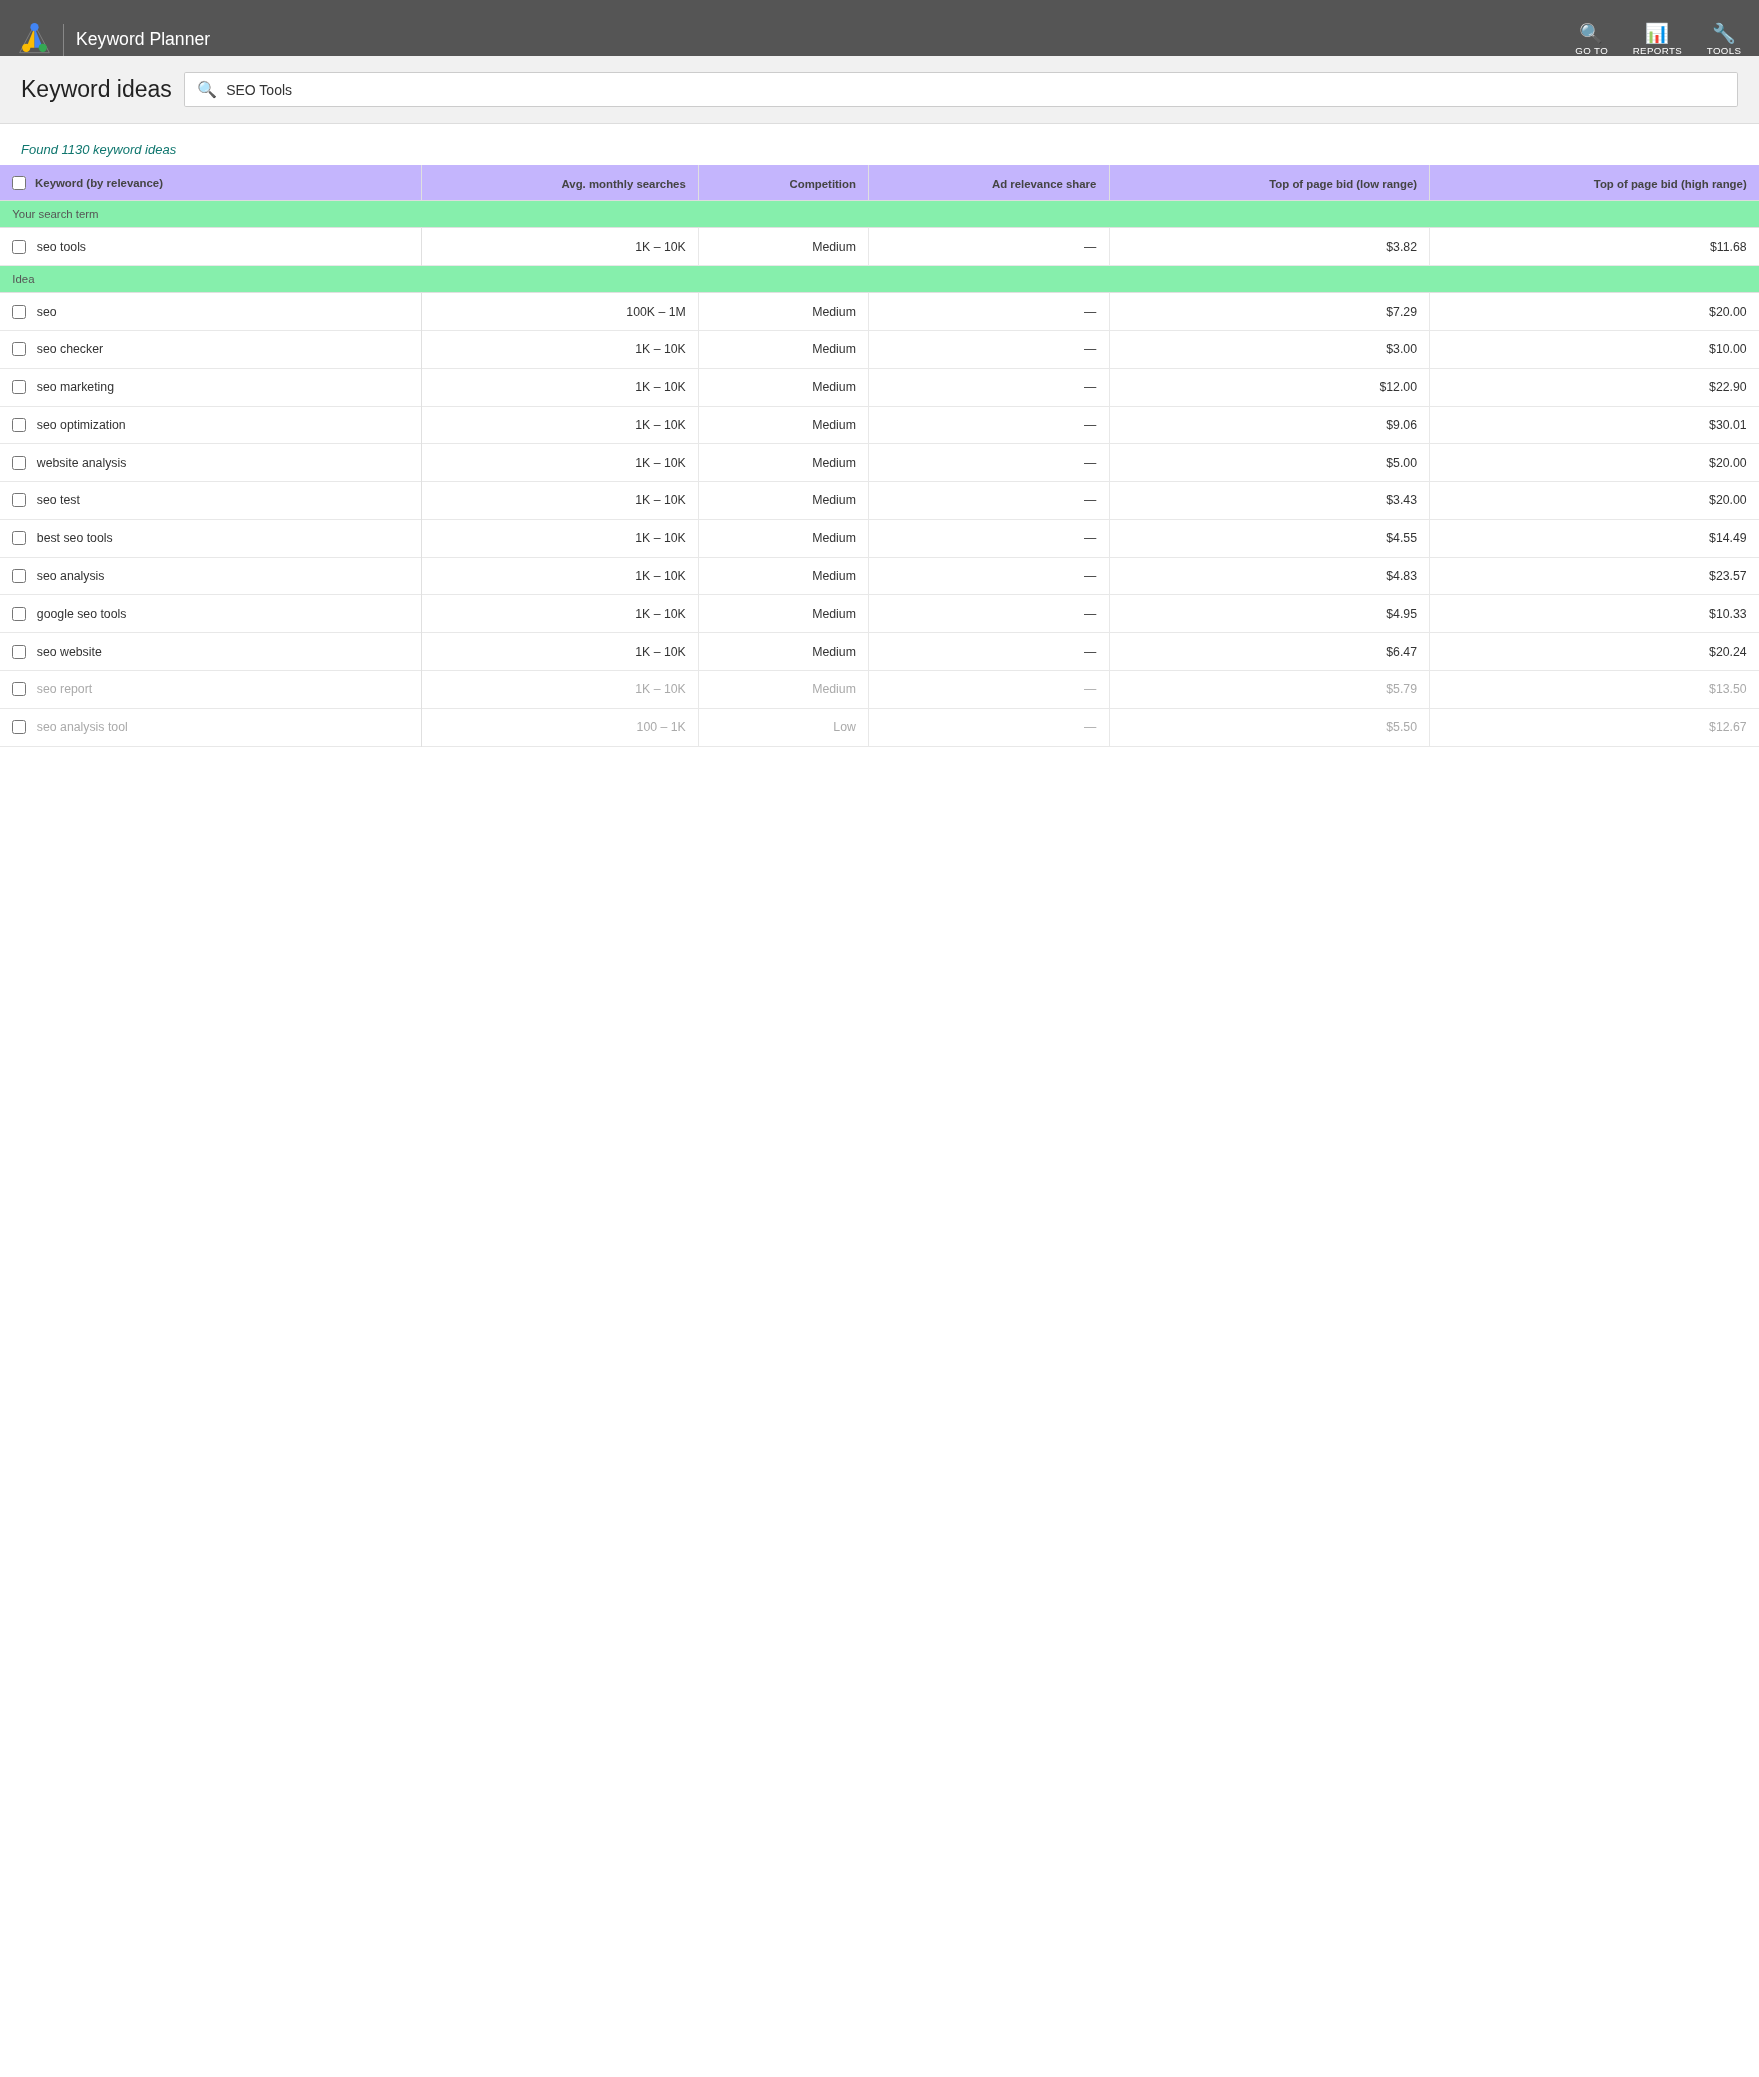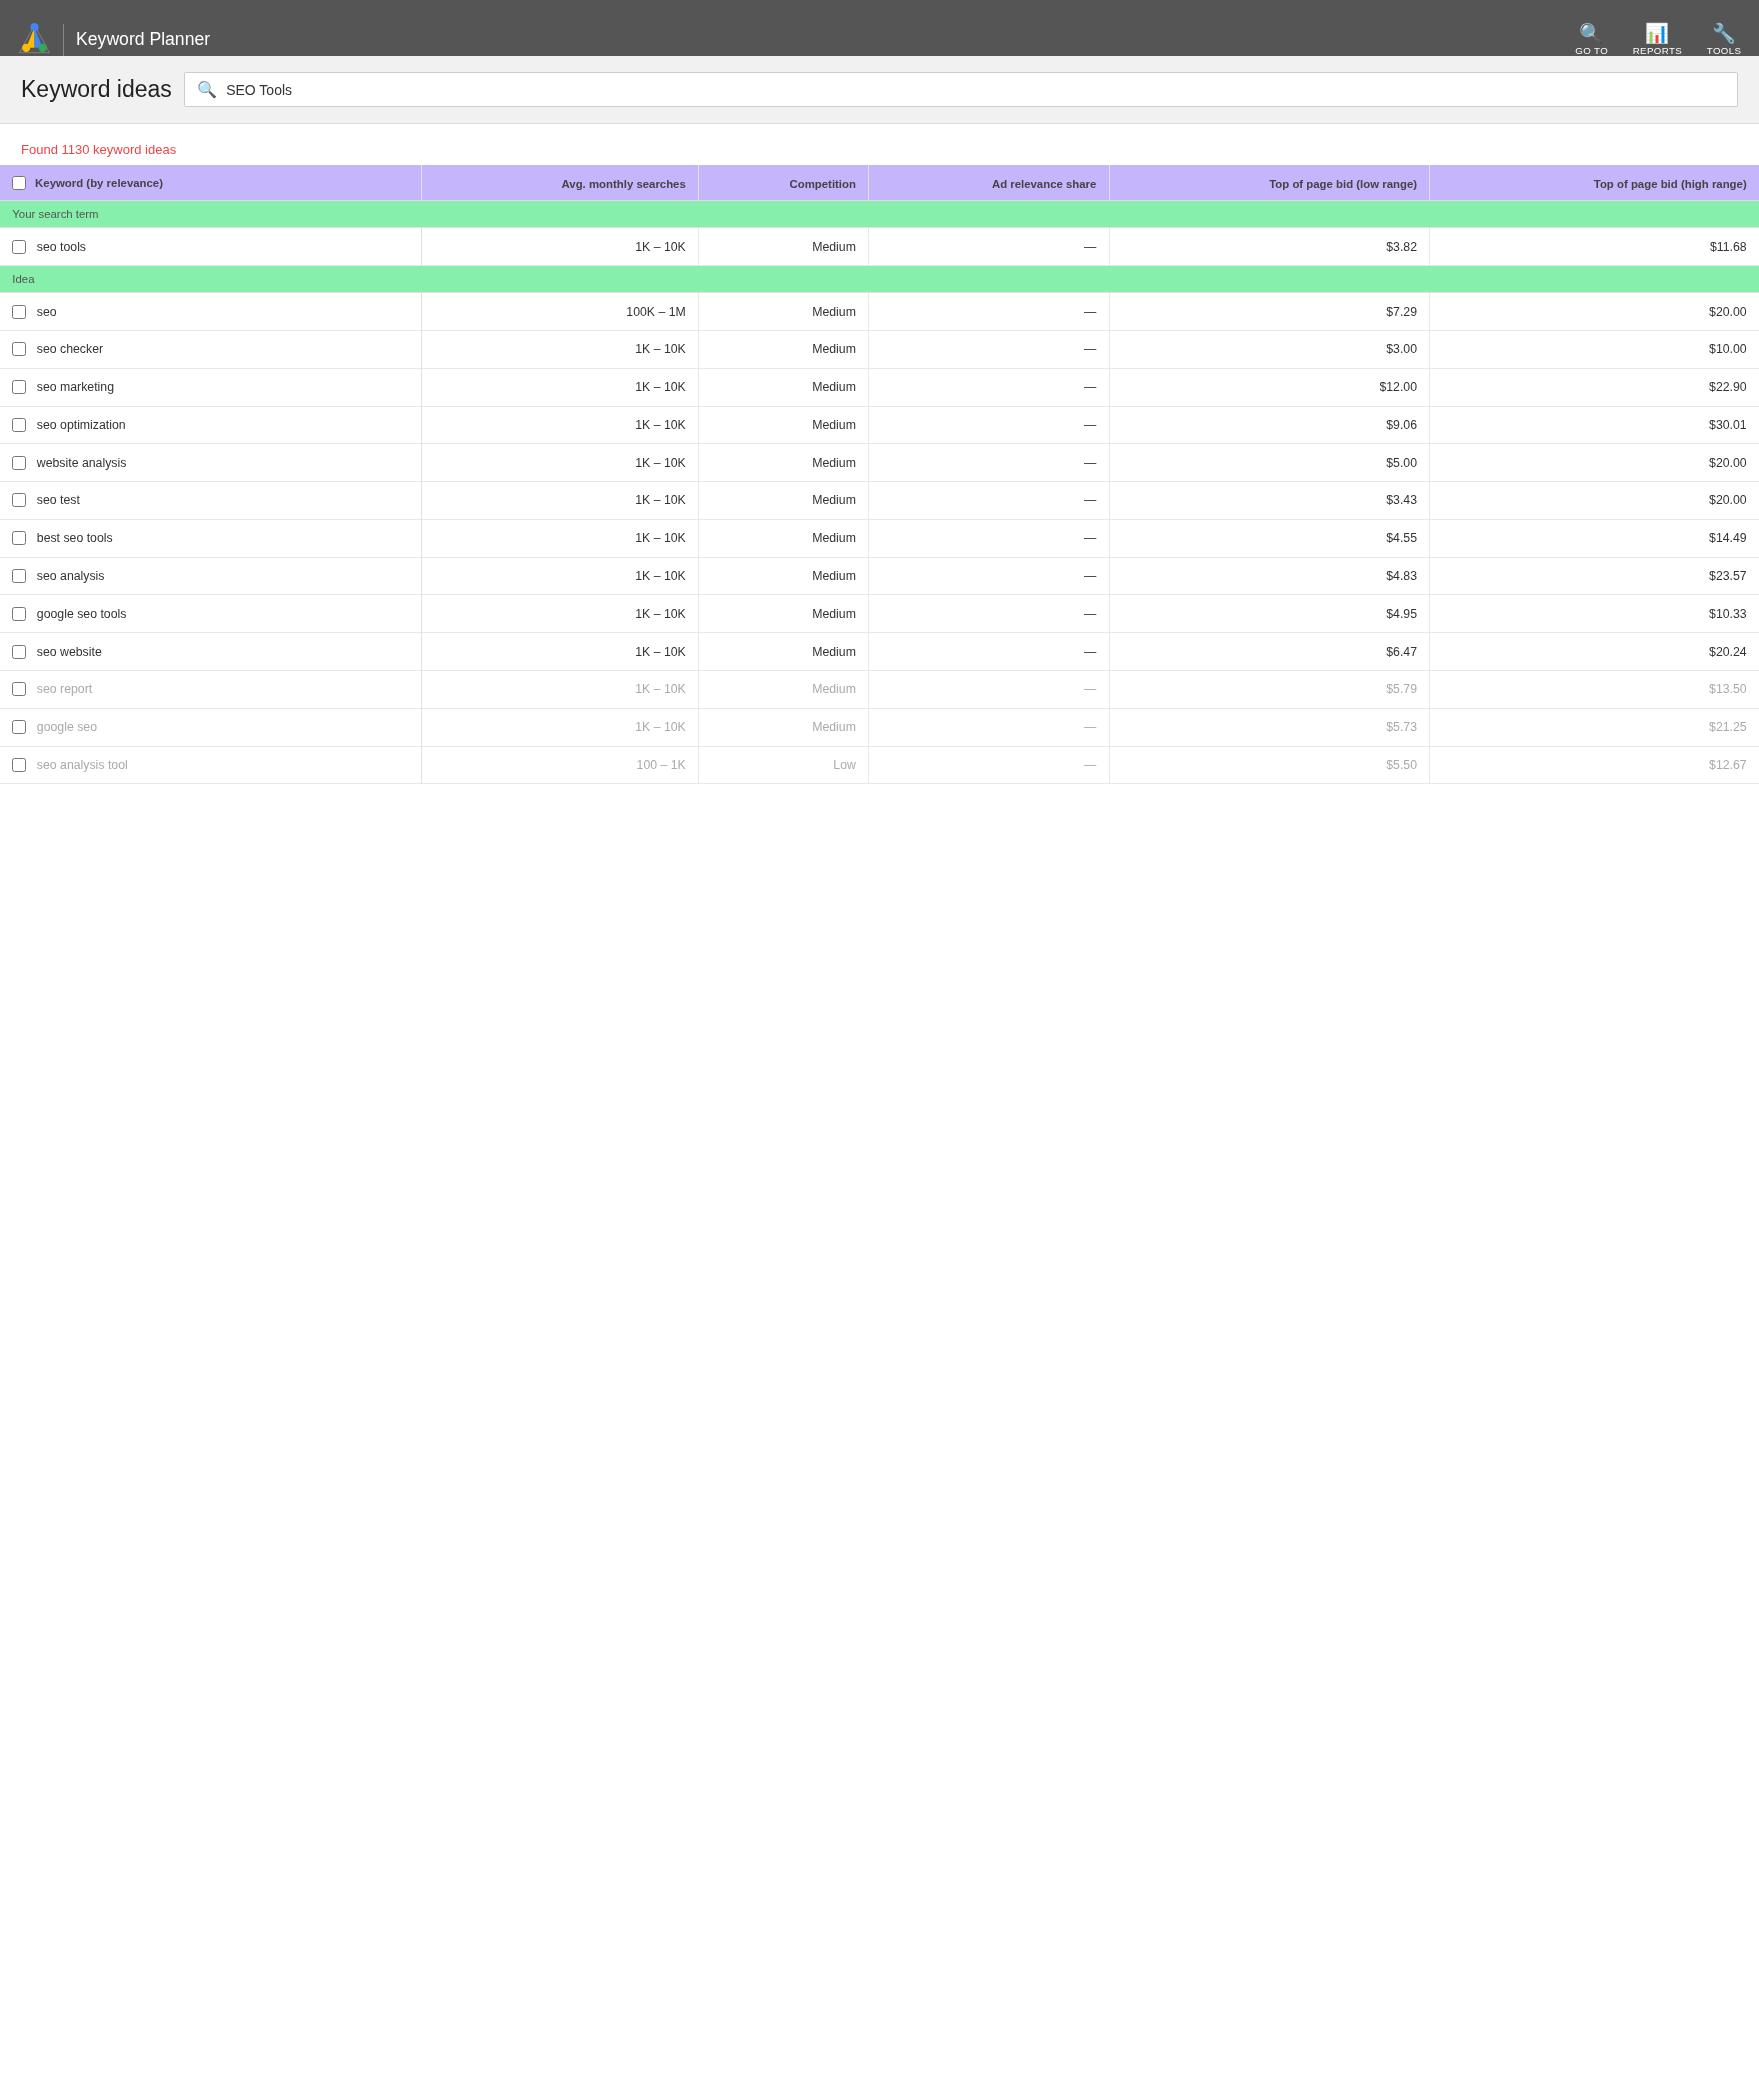--- a/index.html
+++ b/index.html
@@ -91,21 +91,22 @@
       font-size: 14px;
       color: #333;
       background: transparent;
       flex: 1;
     }
 
     
     .results-bar {
       padding: 17.6px 21px 8.8px 21px;
       font-size: 13px;
-      color: #ef4444;
+      color: #0f766e;
+      font-style: italic;
     }
 
     
     .table-wrapper {
       padding: 0 0 35px 0;
       overflow-x: auto;
     }
     table {
       width: 100%;
       border-collapse: collapse;
@@ -415,33 +416,20 @@
           <td>1K – 10K</td>
           <td>Medium</td>
           <td>—</td>
           <td>$5.79</td>
           <td>$13.50</td>
         </tr>
         <tr class="faded">
           <td>
             <div class="checkbox-cell">
               <input type="checkbox" class="row-checkbox" style="">
-              <span class="keyword-text">google seo</span>
-            </div>
-          </td>
-          <td>1K – 10K</td>
-          <td>Medium</td>
-          <td>—</td>
-          <td>$5.73</td>
-          <td>$21.25</td>
-        </tr>
-        <tr class="faded">
-          <td>
-            <div class="checkbox-cell">
-              <input type="checkbox" class="row-checkbox" style="">
               <span class="keyword-text">seo analysis tool</span>
             </div>
           </td>
           <td>100 – 1K</td>
           <td>Low</td>
           <td>—</td>
           <td>$5.50</td>
           <td>$12.67</td>
         </tr>
       </tbody>

